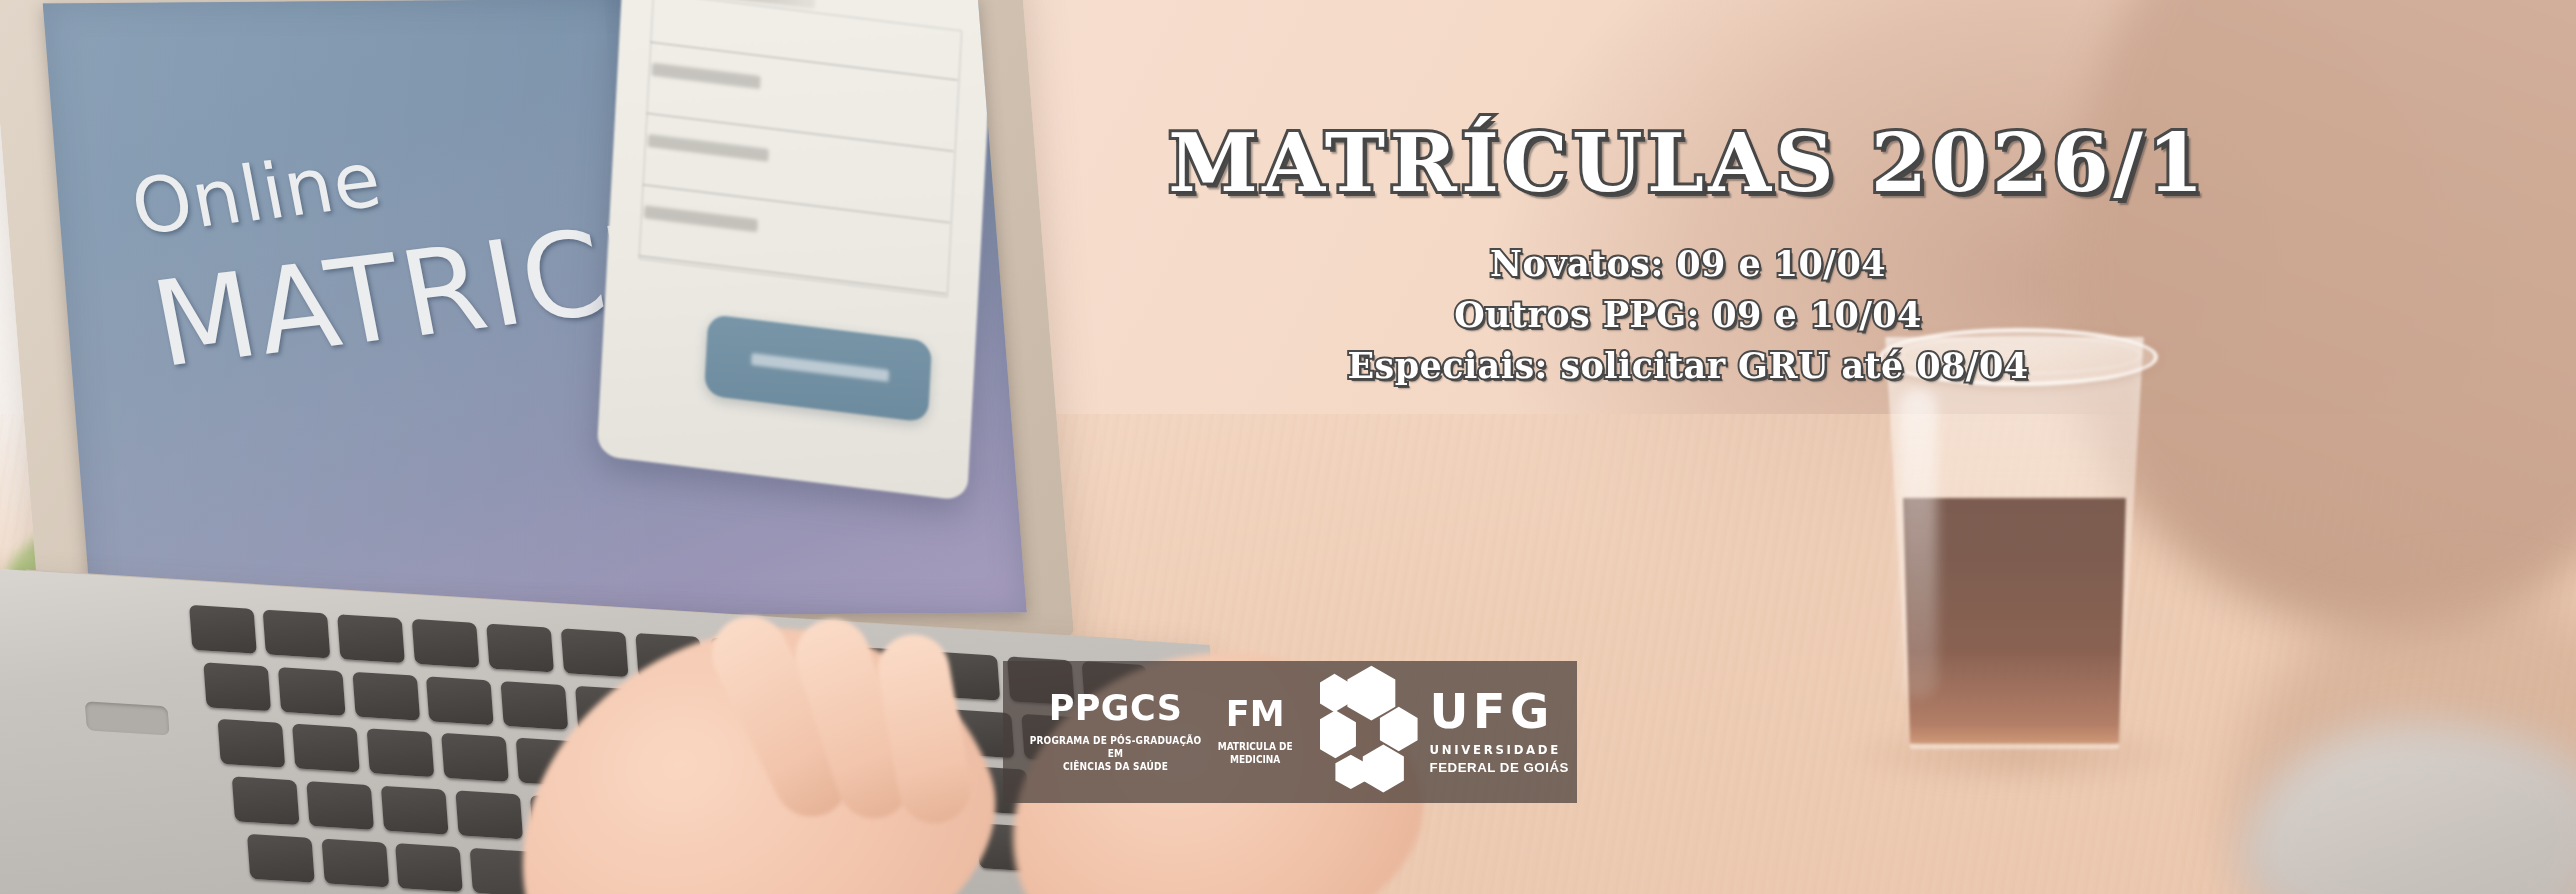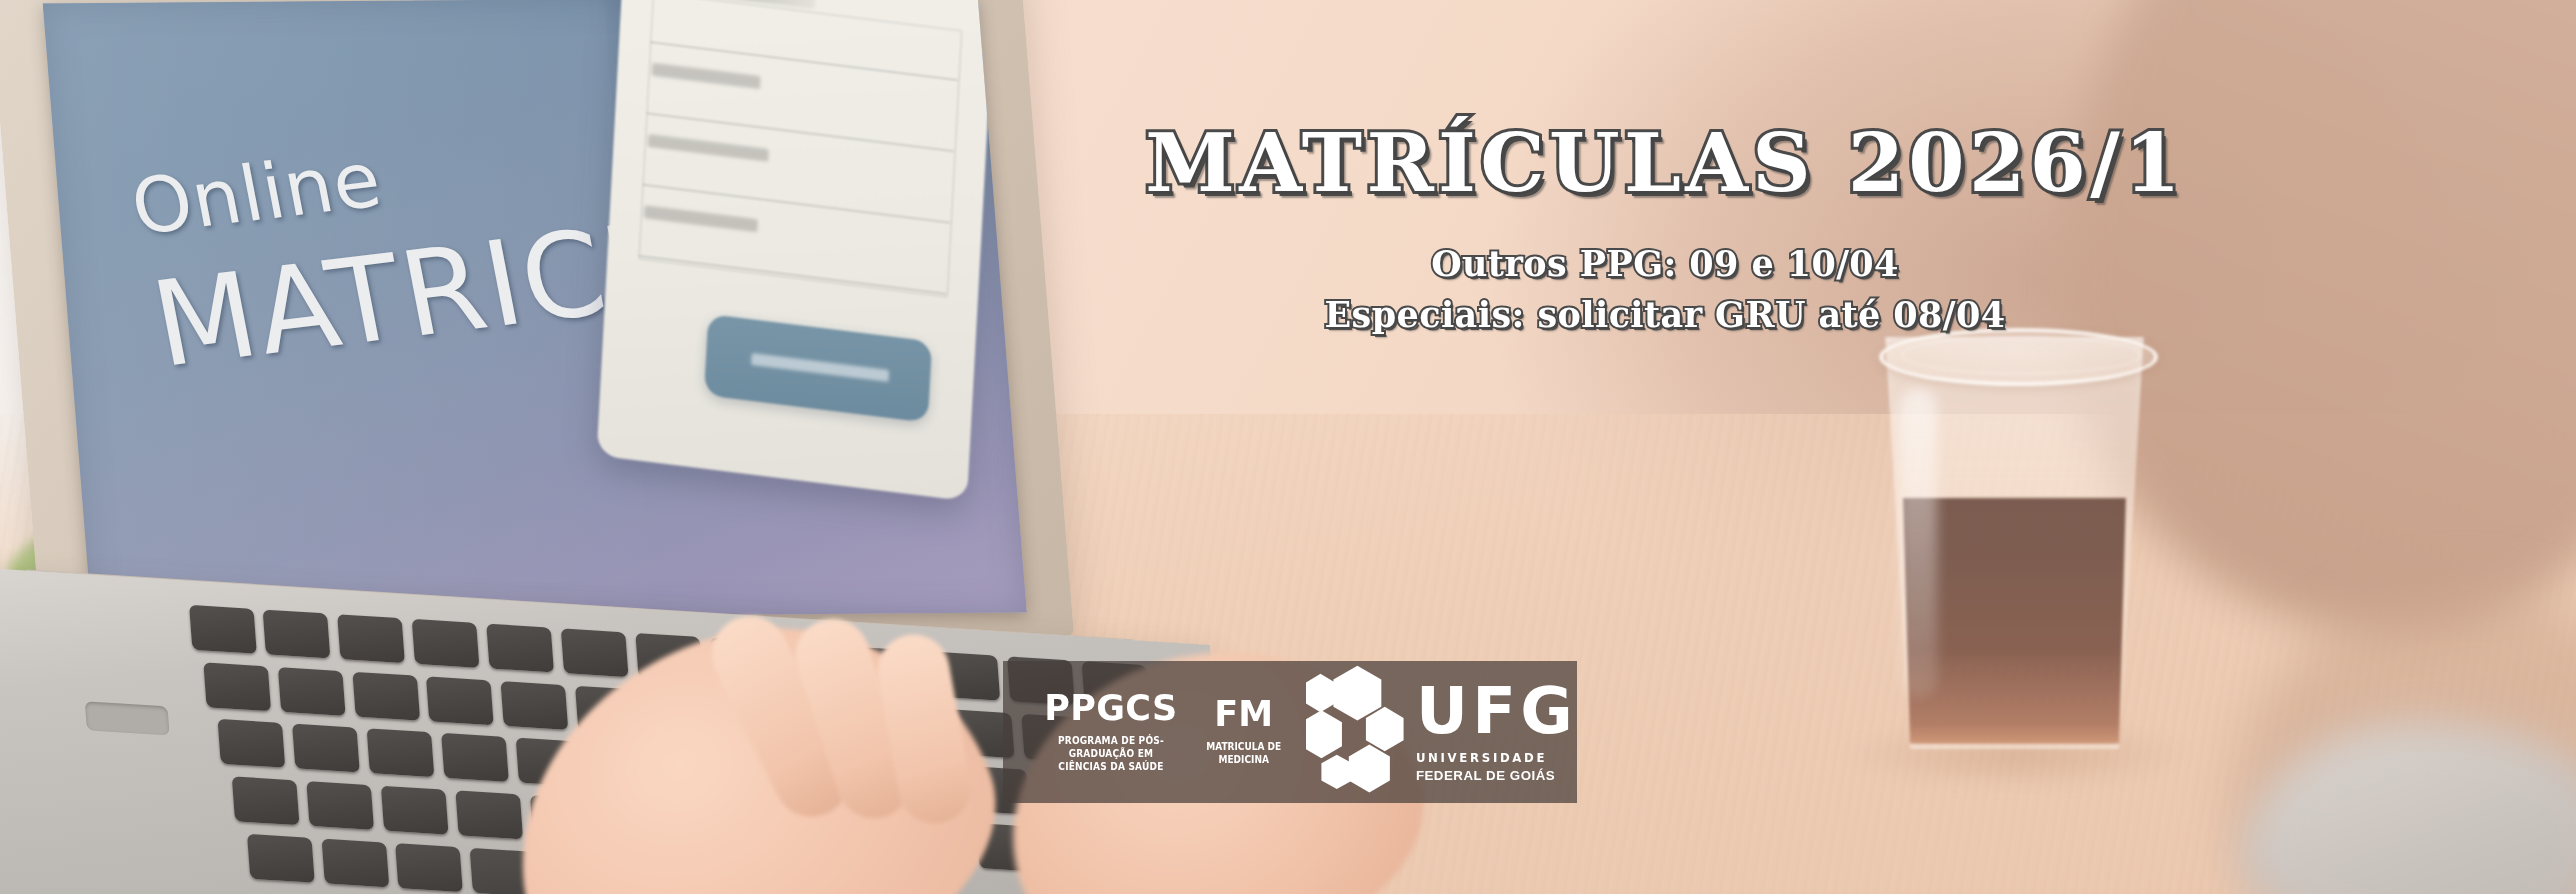--- a/index.html
+++ b/index.html
@@ -348,21 +348,21 @@
     width: 412px; height: 309px;
     background: radial-gradient(ellipse at 45% 30%, #f9d5c0 0%, #f0c2a8 55%, #e4ae92 100%);
     border-radius: 48% 52% 50% 50% / 55% 60% 40% 45%;
     filter: blur(3.4px);
     transform: rotate(-10deg);
   }
 
   
   .text-block {
     position: absolute;
-    left: 1038px; top: 120px;
+    left: 1061px; top: 120px;
     width: 1254px;
     text-align: center;
     z-index: 40;
   }
   .title-main {
     font-family: "DejaVu Serif", "Liberation Serif", serif;
     font-weight: 700;
     font-size: 81px;
     letter-spacing: 4.3px;
     color: #ffffff;
@@ -466,21 +466,21 @@
   .hex-mark {
     width: 101px;
     height: 137px;
     flex: none;
   }
   .ufg-text {
     color: #ffffff;
     margin-left: 8.6px;
   }
   .ufg-text .acronym {
-    font-size: 64px;
+    font-size: 48px;
     font-weight: 700;
     letter-spacing: 4.3px;
     line-height: 1;
     margin-bottom: 6.9px;
     font-family: "DejaVu Sans", sans-serif;
   }
   .ufg-text .line1 {
     font-size: 13px;
     font-weight: 700;
     letter-spacing: 2.7px;
@@ -633,20 +633,21 @@
     <div class="glass-liquid"></div>
     <div class="glass-shine"></div>
     <div class="glass-rim">
       <div class="glass-rim-inner"></div>
     </div>
   </div>
 
   <div class="text-block">
     <h1 class="title-main">MATRÍCULAS 2026/1</h1>
     <ul class="date-list">
+      <li class="date-line">Novatos: 09 e 10/04</li>
       <li class="date-line">Outros PPG: 09 e 10/04</li>
       <li class="date-line">Especiais: solicitar GRU até 08/04</li>
     </ul>
   </div>
 
   <div class="logo-bar">
 
     <div class="logo-ppgcs">
       <div class="acronym">PPGCS</div>
       <div class="full">PROGRAMA DE PÓS-GRADUAÇÃO EM</div>

